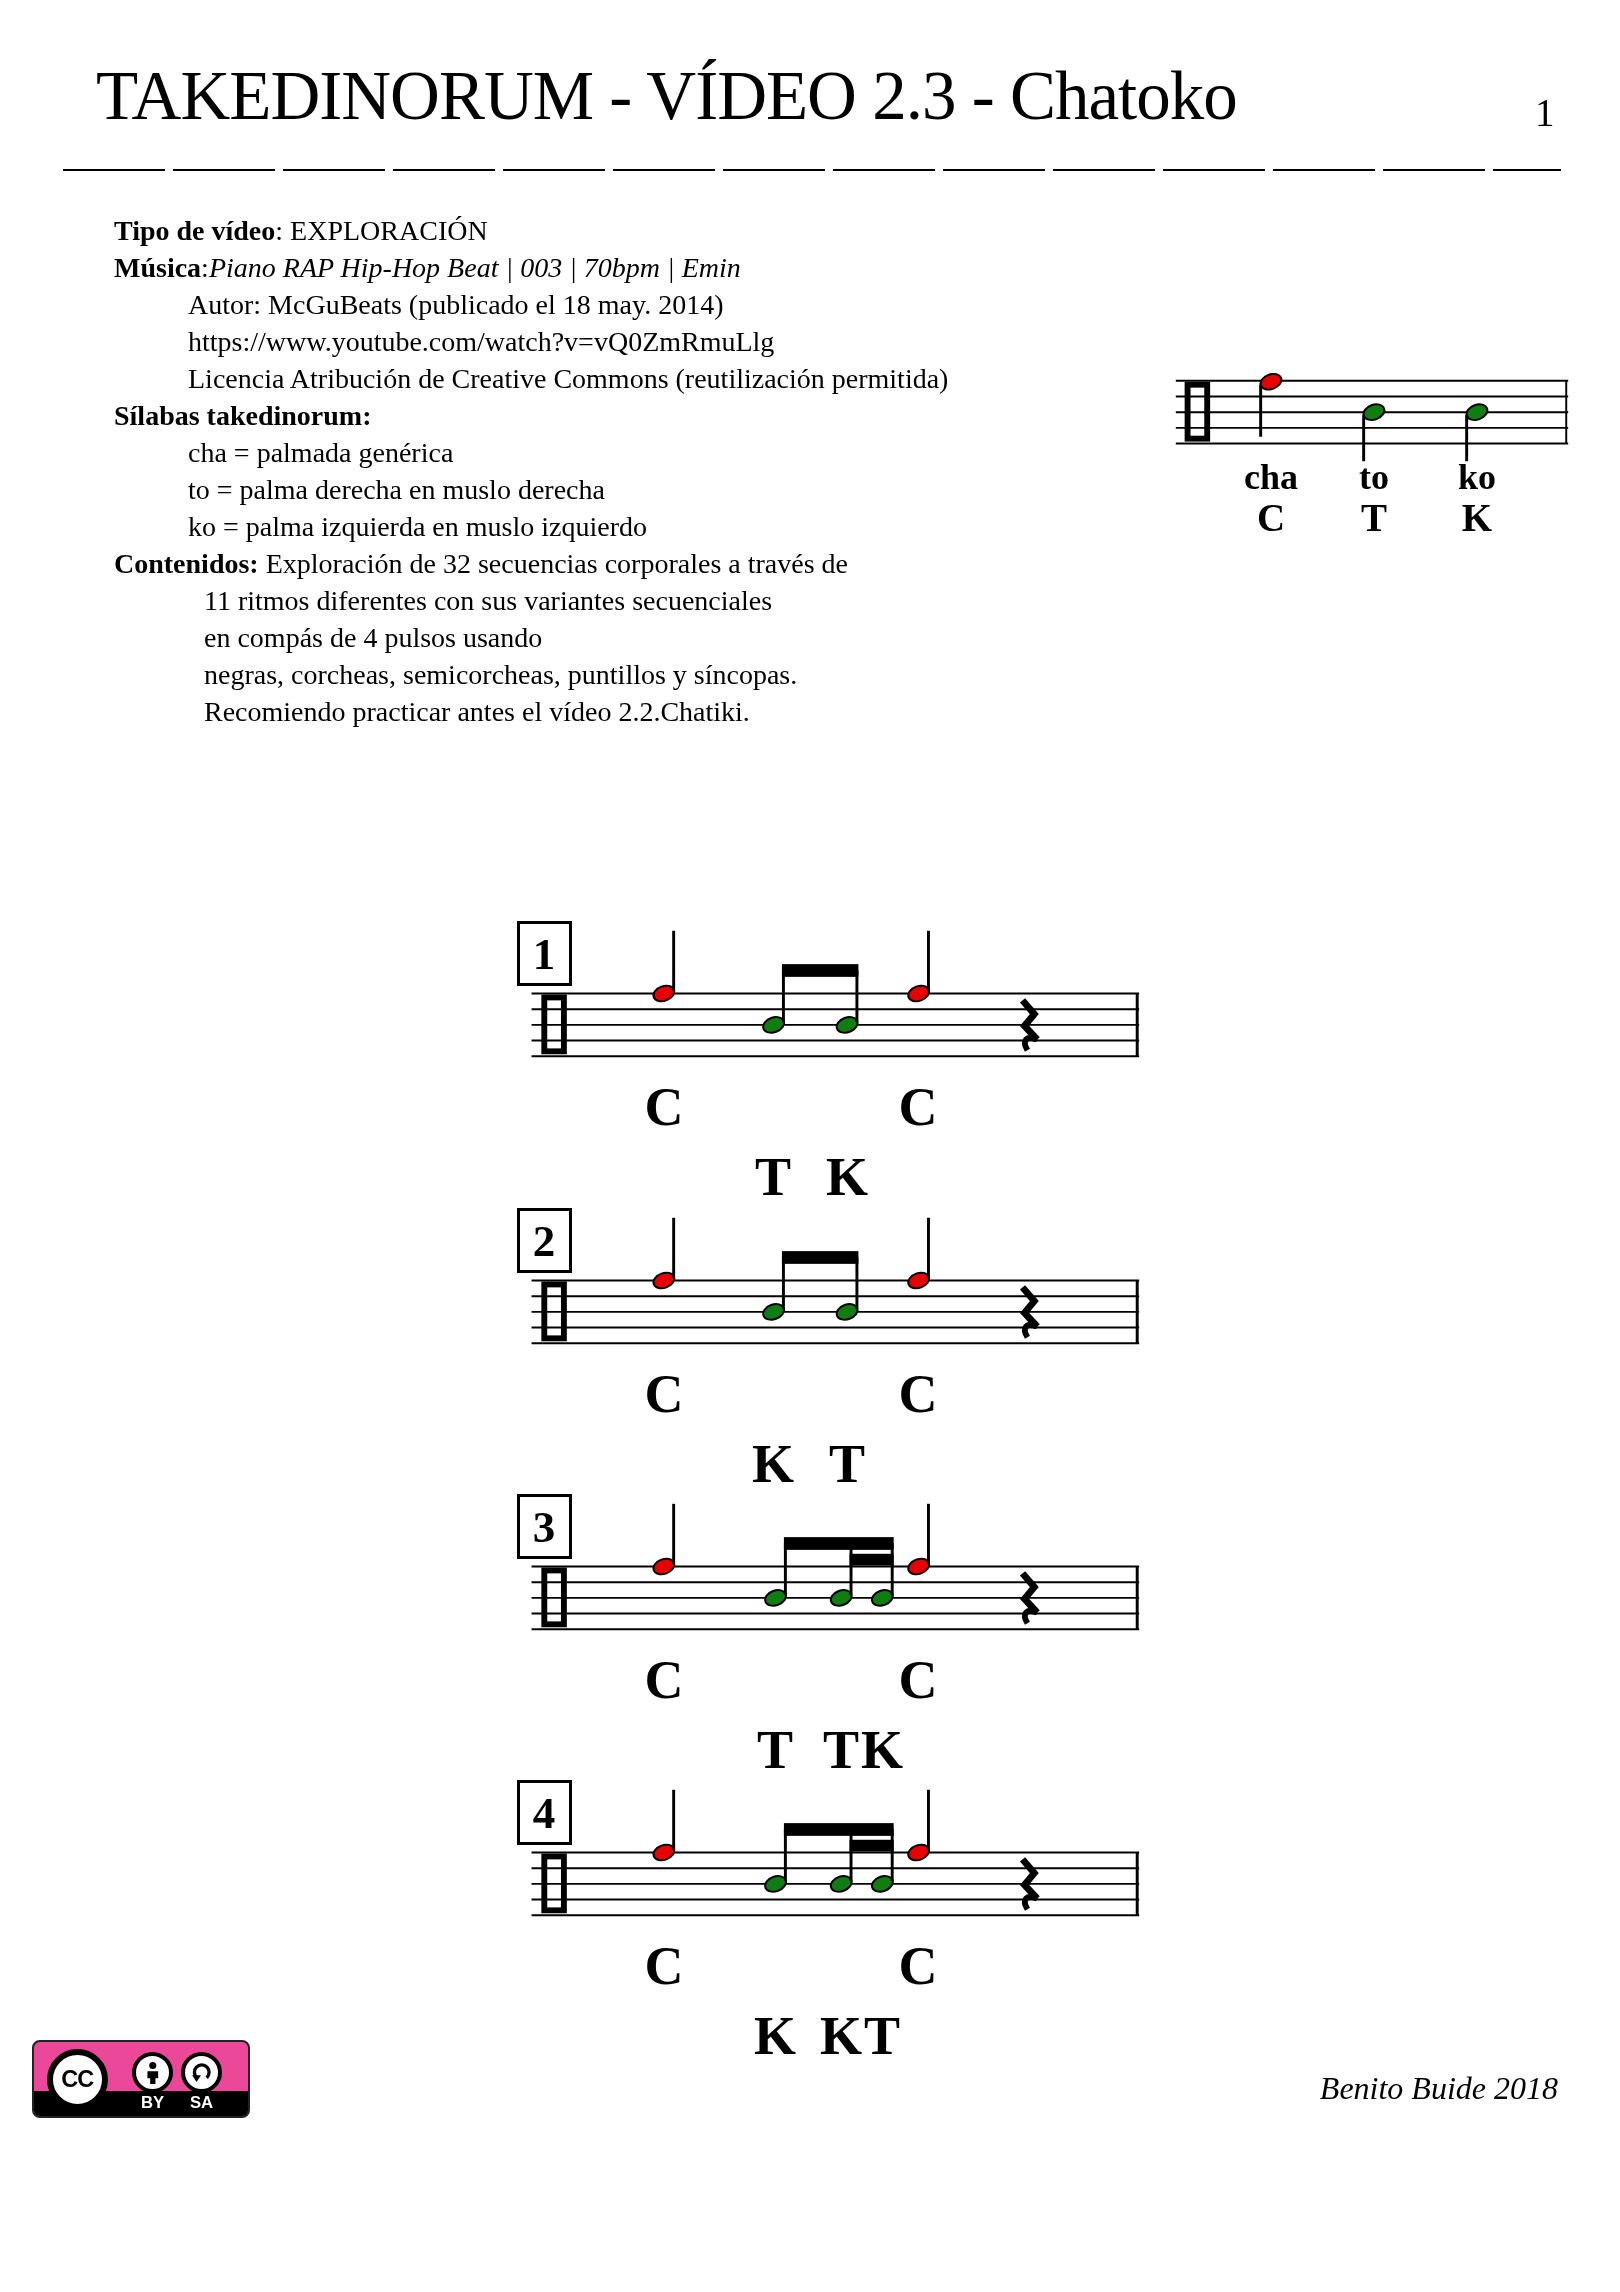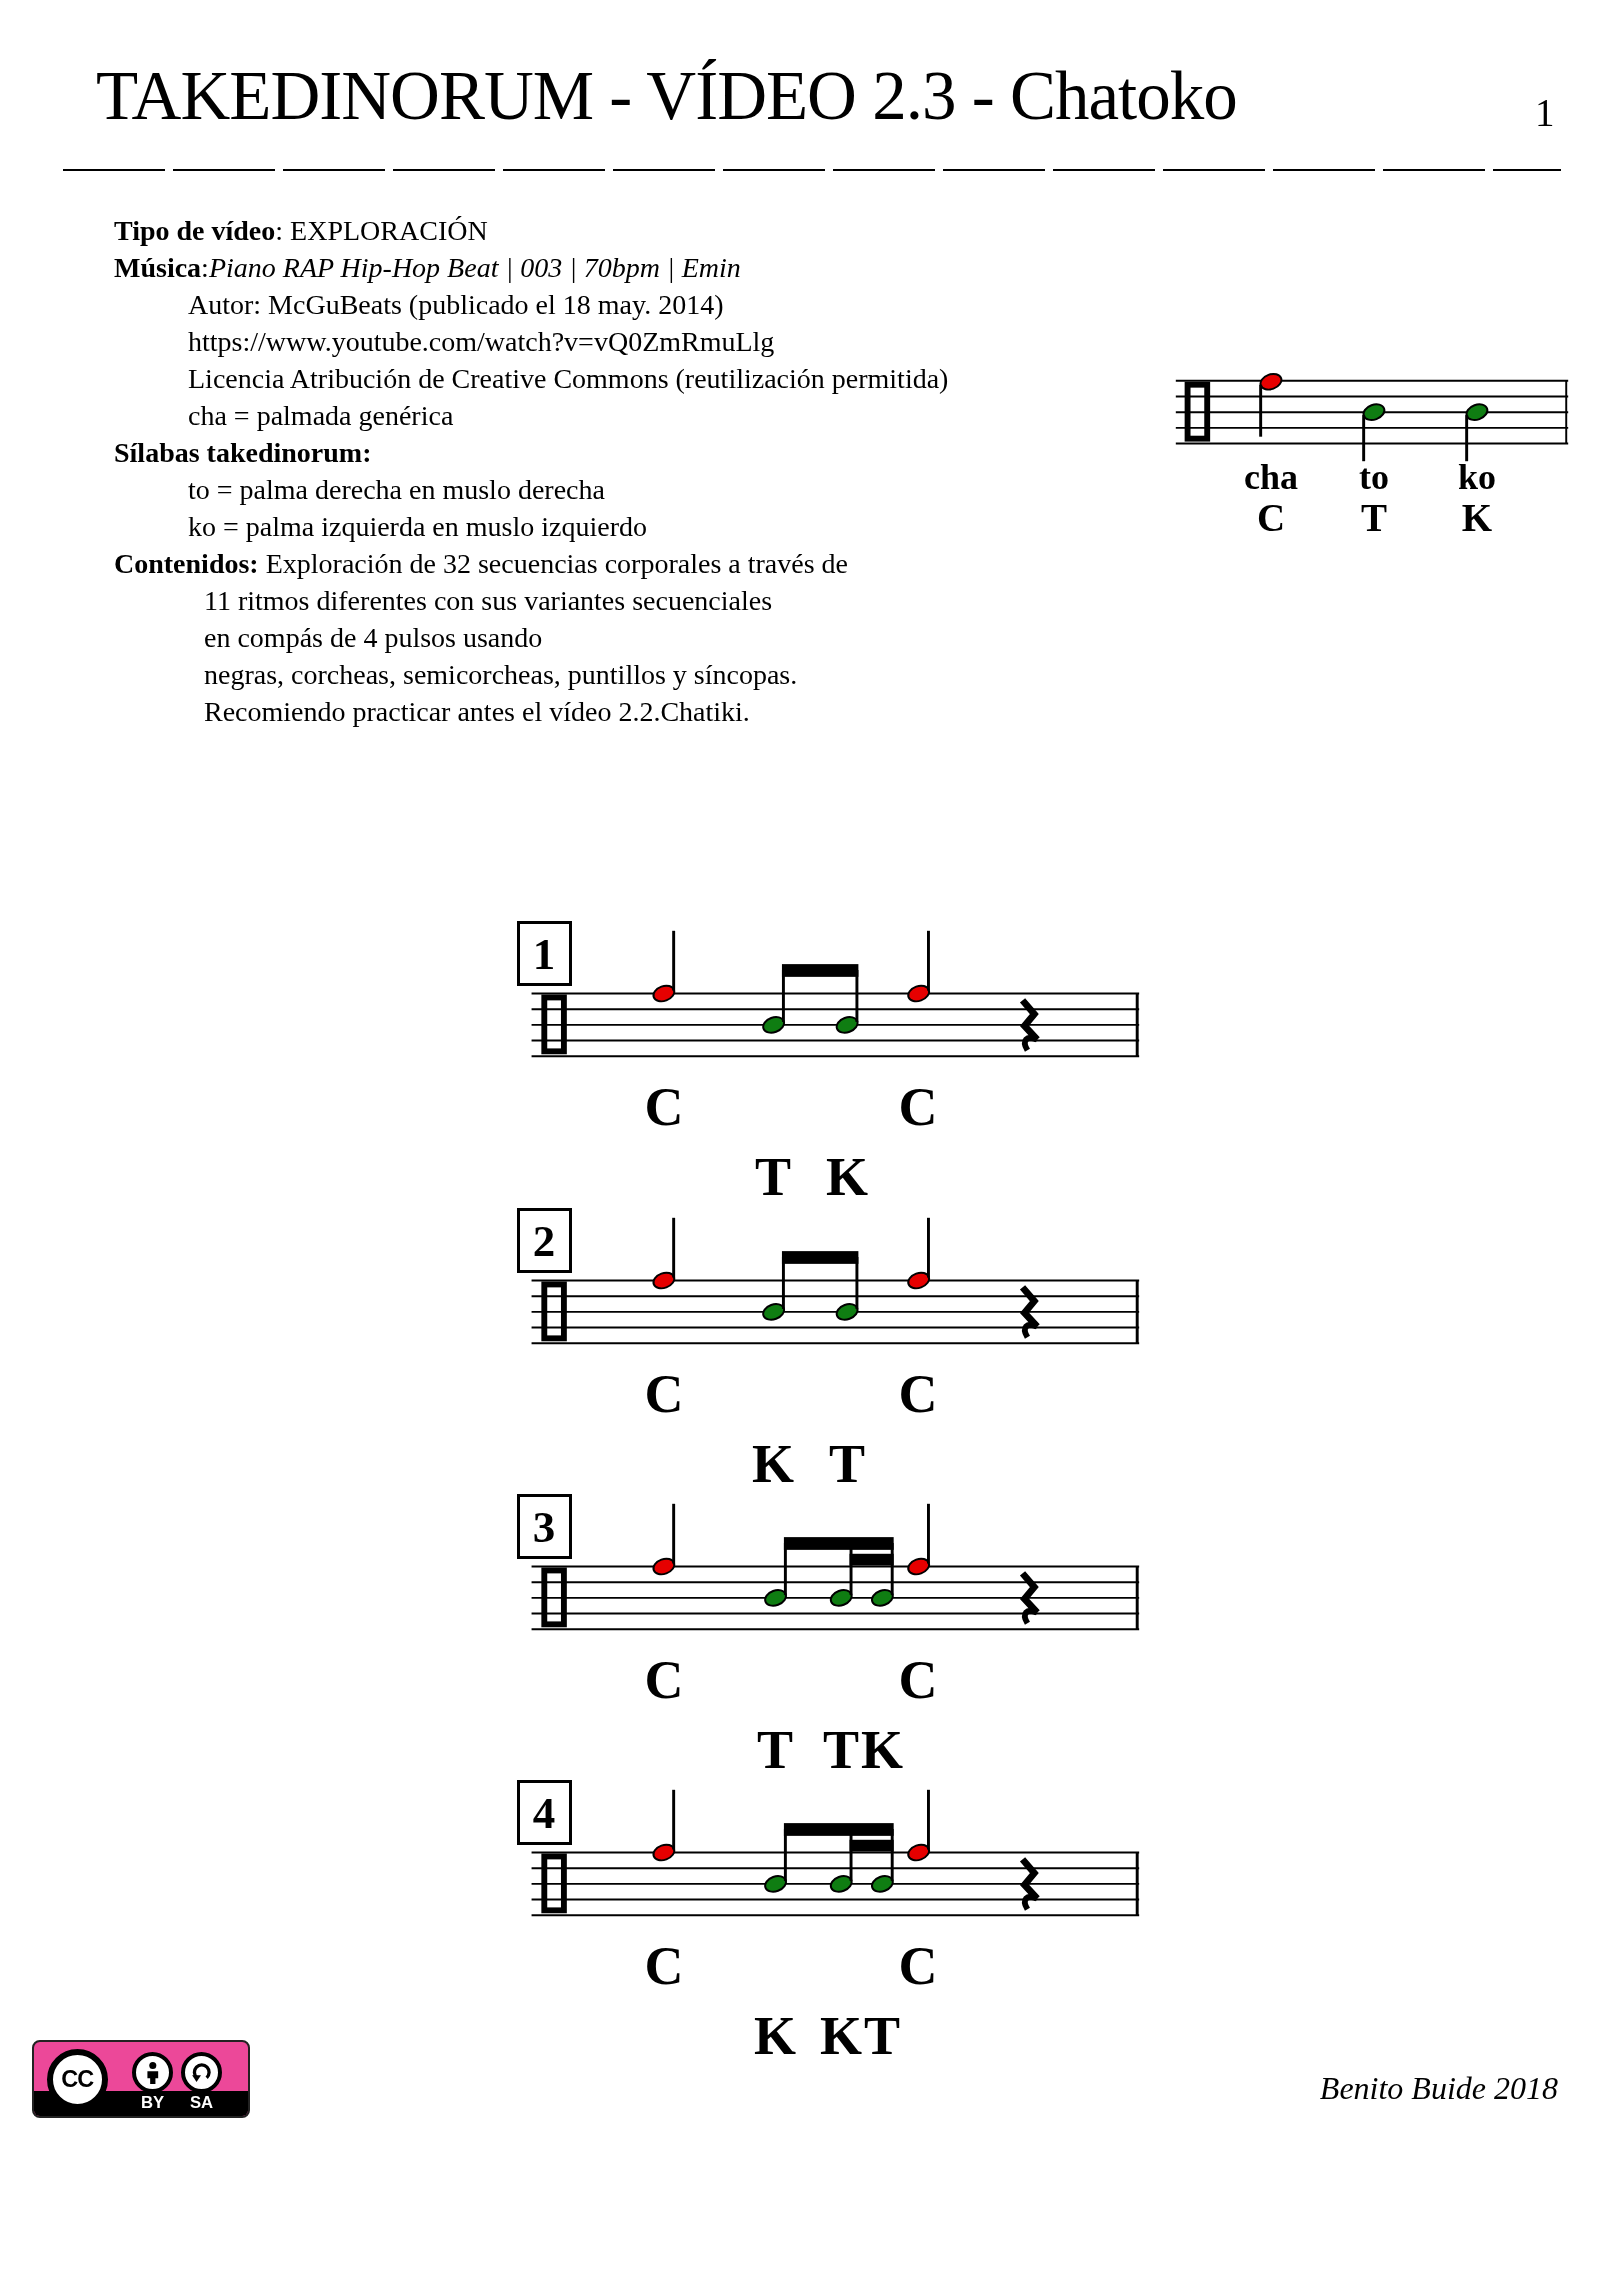--- a/index.html
+++ b/index.html
@@ -68,22 +68,22 @@
   <h1 class="title">TAKEDINORUM - VÍDEO 2.3 - Chatoko</h1>
   <div class="page-num">1</div>
   <div class="rule"></div>
 
   <div id="info-block">
       <div class="info-line ind0"><span class="b">Tipo de vídeo</span><span>: EXPLORACIÓN</span></div>
       <div class="info-line ind0"><span class="b">Música</span><span>:</span><span class="i">Piano RAP Hip-Hop Beat | 003 | 70bpm | Emin</span></div>
       <div class="info-line ind1"><span>Autor: McGuBeats (publicado el 18 may. 2014)</span></div>
       <div class="info-line ind1"><span>https://www.youtube.com/watch?v=vQ0ZmRmuLlg</span></div>
       <div class="info-line ind1"><span>Licencia Atribución de Creative Commons (reutilización permitida)</span></div>
+      <div class="info-line ind0"><span class="b">Sílabas takedinorum:</span></div>
       <div class="info-line ind1"><span>cha = palmada genérica</span></div>
-      <div class="info-line ind0"><span class="b">Sílabas takedinorum:</span></div>
       <div class="info-line ind1"><span>to = palma derecha en muslo derecha</span></div>
       <div class="info-line ind1"><span>ko = palma izquierda en muslo izquierdo</span></div>
       <div class="info-line ind0"><span class="b">Contenidos:</span><span> Exploración de 32 secuencias corporales a través de</span></div>
       <div class="info-line ind2"><span>11 ritmos diferentes con sus variantes secuenciales</span></div>
       <div class="info-line ind2"><span>en compás de 4 pulsos usando</span></div>
       <div class="info-line ind2"><span>negras, corcheas, semicorcheas, puntillos y síncopas.</span></div>
       <div class="info-line ind2"><span>Recomiendo practicar antes el vídeo  2.2.Chatiki.</span></div>
     </div>
 
   <div class="example">

